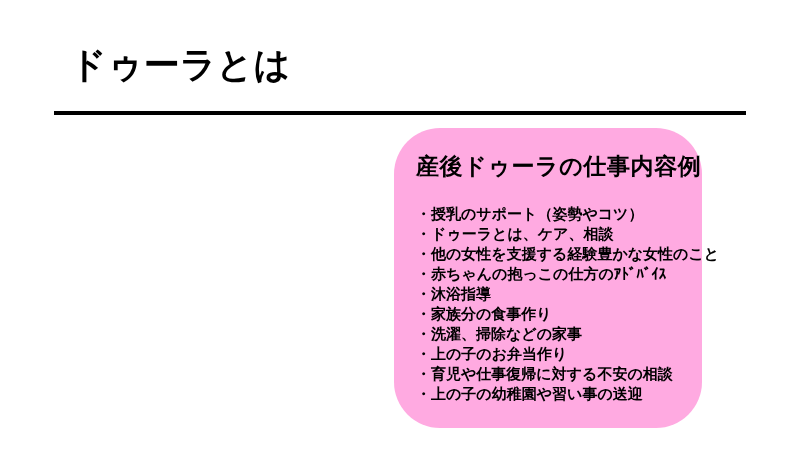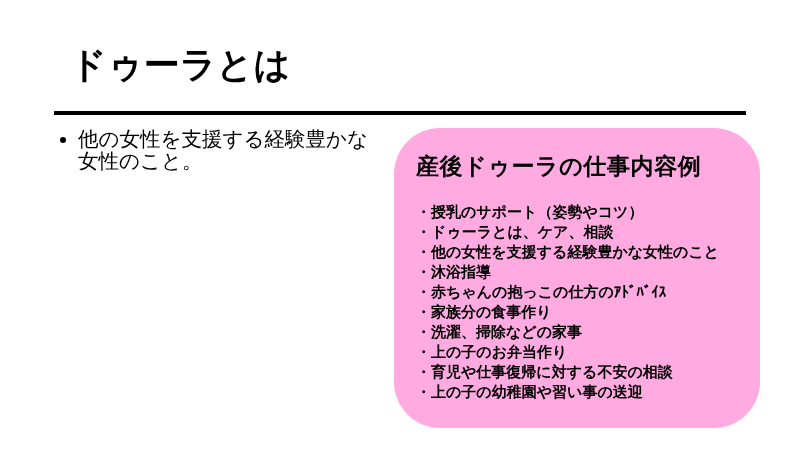--- a/index.html
+++ b/index.html
@@ -58,21 +58,21 @@
       top: 9px;
       width: 6px;
       height: 6px;
       border-radius: 50%;
       background: #000000;
     }
     .pink-box {
       position: absolute;
       left: 394px;
       top: 128px;
-      width: 366px;
+      width: 308px;
       height: 300px;
       background: #ffaae1;
       border-radius: 46px;
     }
     .box-title {
       position: absolute;
       left: 22px;
       top: 22px;
       font-family: "DejaVu Sans", "Liberation Sans", sans-serif;
       font-size: 23px;
@@ -81,50 +81,46 @@
       white-space: nowrap;
       letter-spacing: 0.6px;
     }
     .box-list {
       position: absolute;
       left: 22px;
       top: 76px;
       margin: 0;
       padding: 0;
       list-style: none;
-      font-family: Liberation Mono, monospace;
+      font-family: Liberation Serif, serif;
       font-size: 15px;
       font-weight: bold;
       line-height: 20px;
       white-space: nowrap;
     }
     .box-list li {
       height: 20px;
     }
   </style>
 </head>
 <body>
 
 <h1 class="slide-title">ドゥーラとは</h1>
 <div class="title-rule"></div>
 
 <ul class="left-list">
-  <li>
-    <span class="bullet"></span>
-    <span>他の女性を支援する経験豊かな女性のこと。</span>
-  </li>
 </ul>
 
 <div class="pink-box" style="background: rgb(255, 170, 225);">
   <div class="box-title">産後ドゥーラの仕事内容例</div>
   <ul class="box-list">
     <li>・授乳のサポート（姿勢やコツ）</li>
     <li>・ドゥーラとは、ケア、相談</li>
     <li>・他の女性を支援する経験豊かな女性のこと</li>
+    <li>・赤ちゃんの抱っこの仕方のｱﾄﾞﾊﾞｲｽ</li>
     <li>・沐浴指導</li>
-    <li>・赤ちゃんの抱っこの仕方のｱﾄﾞﾊﾞｲｽ</li>
     <li>・家族分の食事作り</li>
     <li>・洗濯、掃除などの家事</li>
     <li>・上の子のお弁当作り</li>
     <li>・育児や仕事復帰に対する不安の相談</li>
     <li>・上の子の幼稚園や習い事の送迎</li>
   </ul>
 </div>
 
 </body></html>

